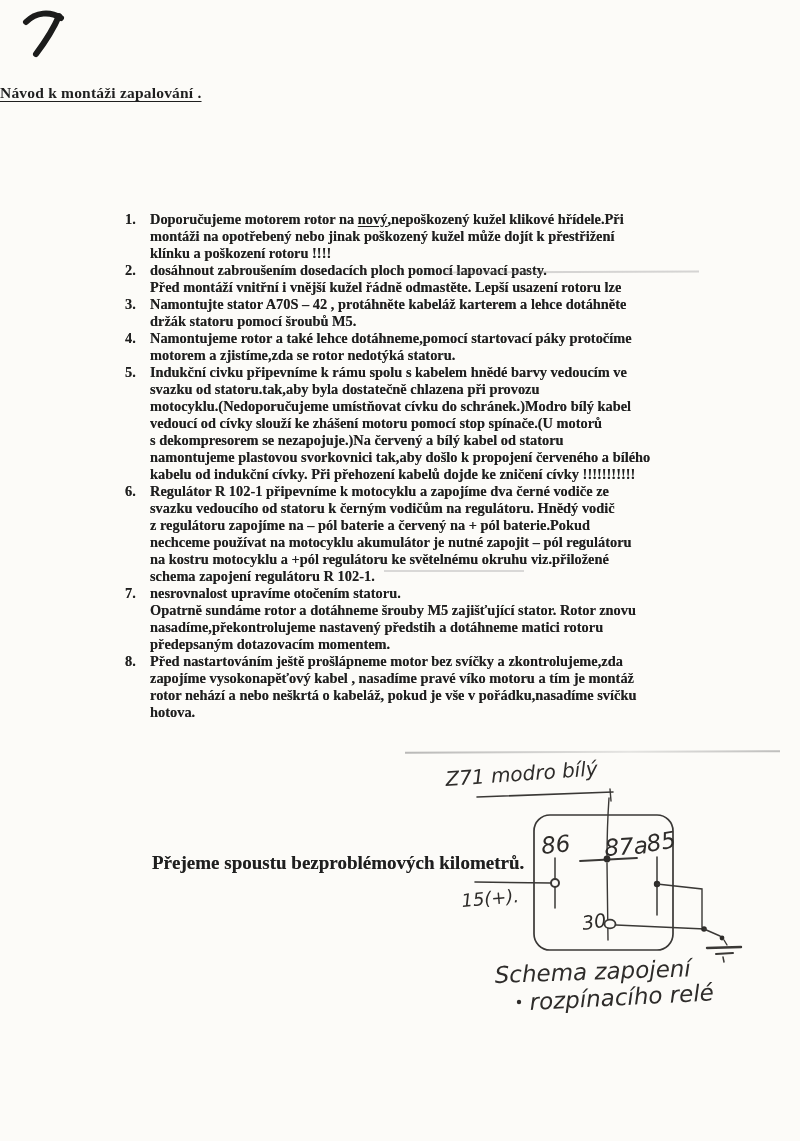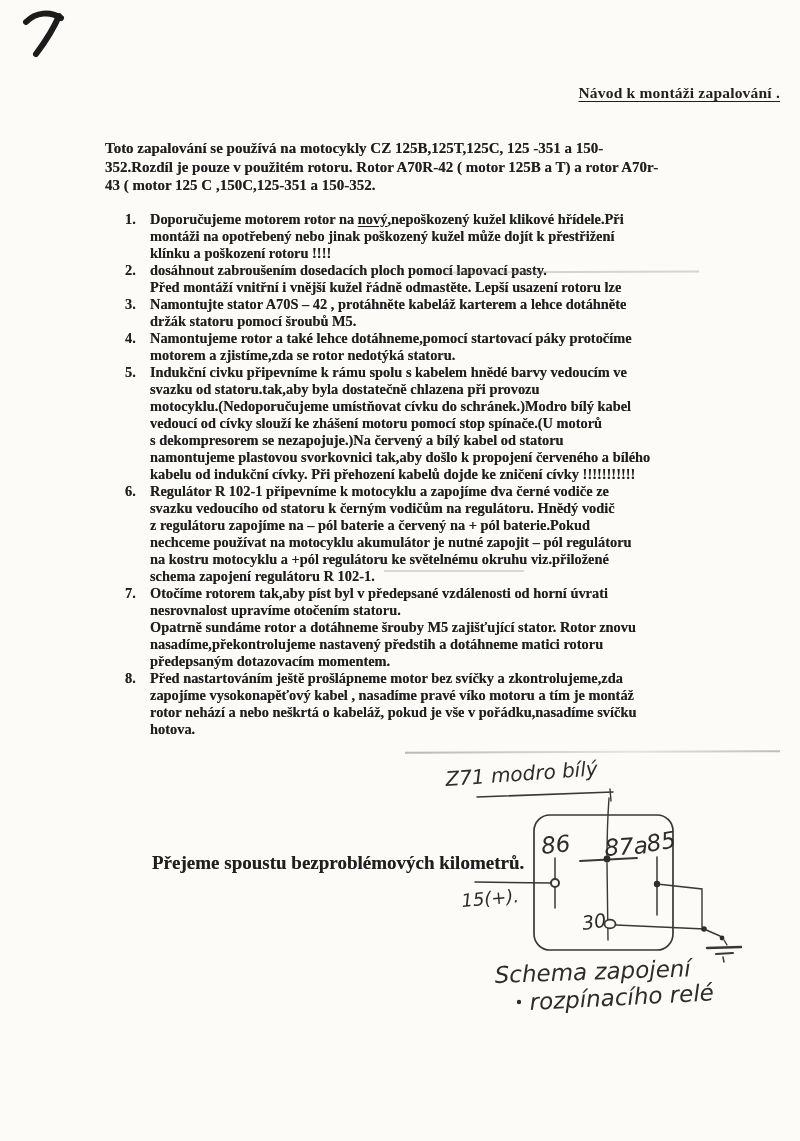--- a/index.html
+++ b/index.html
@@ -8,21 +8,21 @@
     background:#fcfbf8;
     font-family:"Liberation Serif", serif;
     color:#1f1f1f;
     overflow:hidden;
   }
   .page{position:relative;width:800px;height:1141px;}
 
   
   .doc-title{
     position:absolute;top:84px;left:0;width:780px;
-    text-align:right;font-size:15.5px;font-weight:bold;
+    text-align:left;font-size:15.5px;font-weight:bold;
     letter-spacing:.2px;
   }
   .doc-title span{text-decoration:underline;text-underline-offset:3px;}
   .intro{
     position:absolute;left:105px;top:139px;width:620px;
     font-size:15px;font-weight:bold;line-height:18.5px;
     text-shadow:0 0 .4px rgba(20,20,20,.55);
   }
   .instruction-list{
     position:absolute;left:125px;top:211px;width:590px;
@@ -59,25 +59,20 @@
 
 <div class="page">
 
   <svg class="corner-mark" width="48" height="54" viewBox="0 0 48 54">
     <path d="M4,18 C14,8 28,7 39,14" stroke="#1c1c1c" stroke-width="6" fill="none" stroke-linecap="round"></path>
     <path d="M37,12 C31,26 23,38 14,50" stroke="#1c1c1c" stroke-width="6" fill="none" stroke-linecap="round"></path>
   </svg>
 
   <div class="doc-title"><span>Návod k montáži zapalování .</span></div>
 
-  <div class="intro">
-      <div>Toto zapalování se používá na motocykly CZ 125B,125T,125C, 125 -351 a 150-</div>
-      <div>352.Rozdíl je pouze v použitém  rotoru. Rotor A70R-42 ( motor 125B a T) a rotor A70r-</div>
-      <div>43 ( motor 125 C ,150C,125-351 a 150-352.</div>
-    </div>
 
   <div class="instruction-list">
       <div class="list-item">
         <div class="item-number">1.</div>
         <div class="item-body">
           <div><span>Doporučujeme motorem rotor na </span><span class="u">nový</span><span>,nepoškozený kužel klikové hřídele.Při</span></div>
           <div>montáži na opotřebený nebo jinak poškozený kužel může dojít k přestřižení</div>
           <div>klínku a poškození rotoru !!!!</div>
         </div>
       </div>
@@ -121,21 +116,20 @@
           <div>svazku vedoucího od statoru k černým vodičům na regulátoru. Hnědý vodič</div>
           <div>z regulátoru zapojíme na – pól baterie a červený na + pól baterie.Pokud</div>
           <div>nechceme používat na motocyklu akumulátor je nutné zapojit – pól regulátoru</div>
           <div>na kostru motocyklu a +pól regulátoru ke světelnému okruhu viz.přiložené</div>
           <div>schema zapojení regulátoru R 102-1.</div>
         </div>
       </div>
       <div class="list-item">
         <div class="item-number">7.</div>
         <div class="item-body">
-          <div>Otočíme rotorem tak,aby píst byl v předepsané vzdálenosti od horní úvrati</div>
           <div>nesrovnalost upravíme otočením statoru.</div>
           <div>Opatrně sundáme rotor a dotáhneme šrouby M5 zajišťující stator. Rotor znovu</div>
           <div>nasadíme,překontrolujeme nastavený předstih a dotáhneme matici rotoru</div>
           <div>předepsaným dotazovacím momentem.</div>
         </div>
       </div>
       <div class="list-item">
         <div class="item-number">8.</div>
         <div class="item-body">
           <div>Před nastartováním ještě prošlápneme motor bez svíčky a zkontrolujeme,zda</div>

